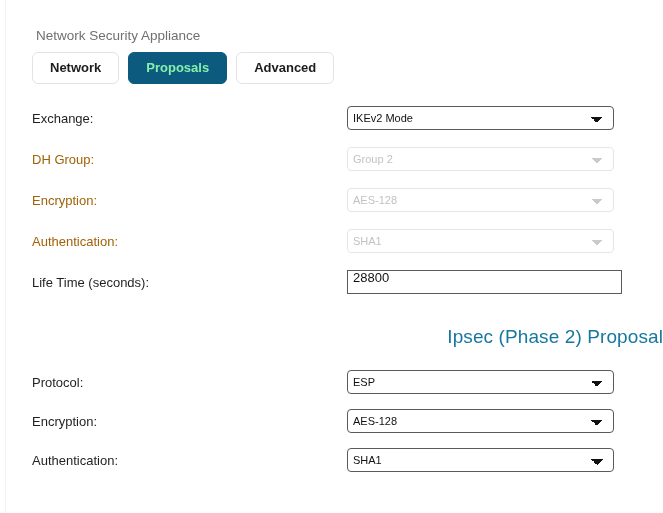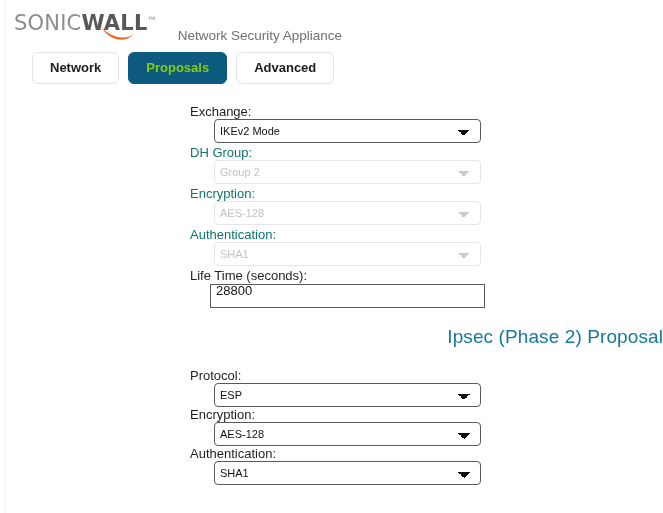--- a/index.html
+++ b/index.html
@@ -92,21 +92,21 @@
     font-size: 13px;
     font-family: "Liberation Sans", sans-serif;
     padding: 8px 17px 9px 17px;
     line-height: 1;
     cursor: pointer;
     user-select: none;
   }
   .tab.active {
     background: #0c5a7d;
     border-color: #0c5a7d;
-    color: #84cc16;
+    color: #86efac;
   }
 
   
   .section {
     padding-left: 32px;
   }
   .section-title {
     color: #17789f;
     font-size: 19px;
     font-weight: normal;
@@ -118,31 +118,30 @@
   #phase2-title-wrap { margin-top: 30px; text-align: right; }
 
   .form {
     margin-top: 20px;
   }
   .row {
     display: flex;
     align-items: center;
     height: 28px;
     margin-bottom: 13px;
-    flex-direction: column;
   }
   .row.compact { margin-bottom: 11px; }
   .label {
     width: 315px;
     flex: none;
     font-size: 13px;
     color: #1f1f1f;
     font-family: "Liberation Sans", sans-serif;
   }
-  .label.muted { color: #0f766e; }
+  .label.muted { color: #a16207; }
 
   .control { flex: none; }
 
   select.field {
     width: 267px;
     height: 24px;
     font-family: "Liberation Sans", sans-serif;
     font-size: 11px;
     color: #111111;
     background-color: #ffffff;
@@ -190,28 +189,20 @@
     padding: 1px 5px 11px 5px;
     outline: none;
   }
 </style>
 </head>
 <body>
 
 <div class="left-rule"></div>
 
 <div class="header">
-  <div class="logo">
-    <span class="logo-text">
-      <span class="logo-sonic">SONIC</span><span class="logo-wall">WALL</span><span class="logo-tm">™</span>
-    </span>
-    <svg class="logo-swoosh" viewBox="0 0 34 14">
-      <path d="M1.5 1 C8 8.5, 17 12.5, 26 11.2 C29.5 10.7, 32 9.2, 33.5 7.4 C31.5 10.6, 27.5 13.2, 22.5 13.6 C13.5 14.3, 5.5 8.6, 1.5 1 Z" fill="#f26524"></path>
-    </svg>
-  </div>
   <div class="header-title">Network Security Appliance</div>
 </div>
 
 <div class="tabbar">
   <div class="tab">Network</div>
   <div class="tab active">Proposals</div>
   <div class="tab">Advanced</div>
 </div>
 
 <div class="section">

